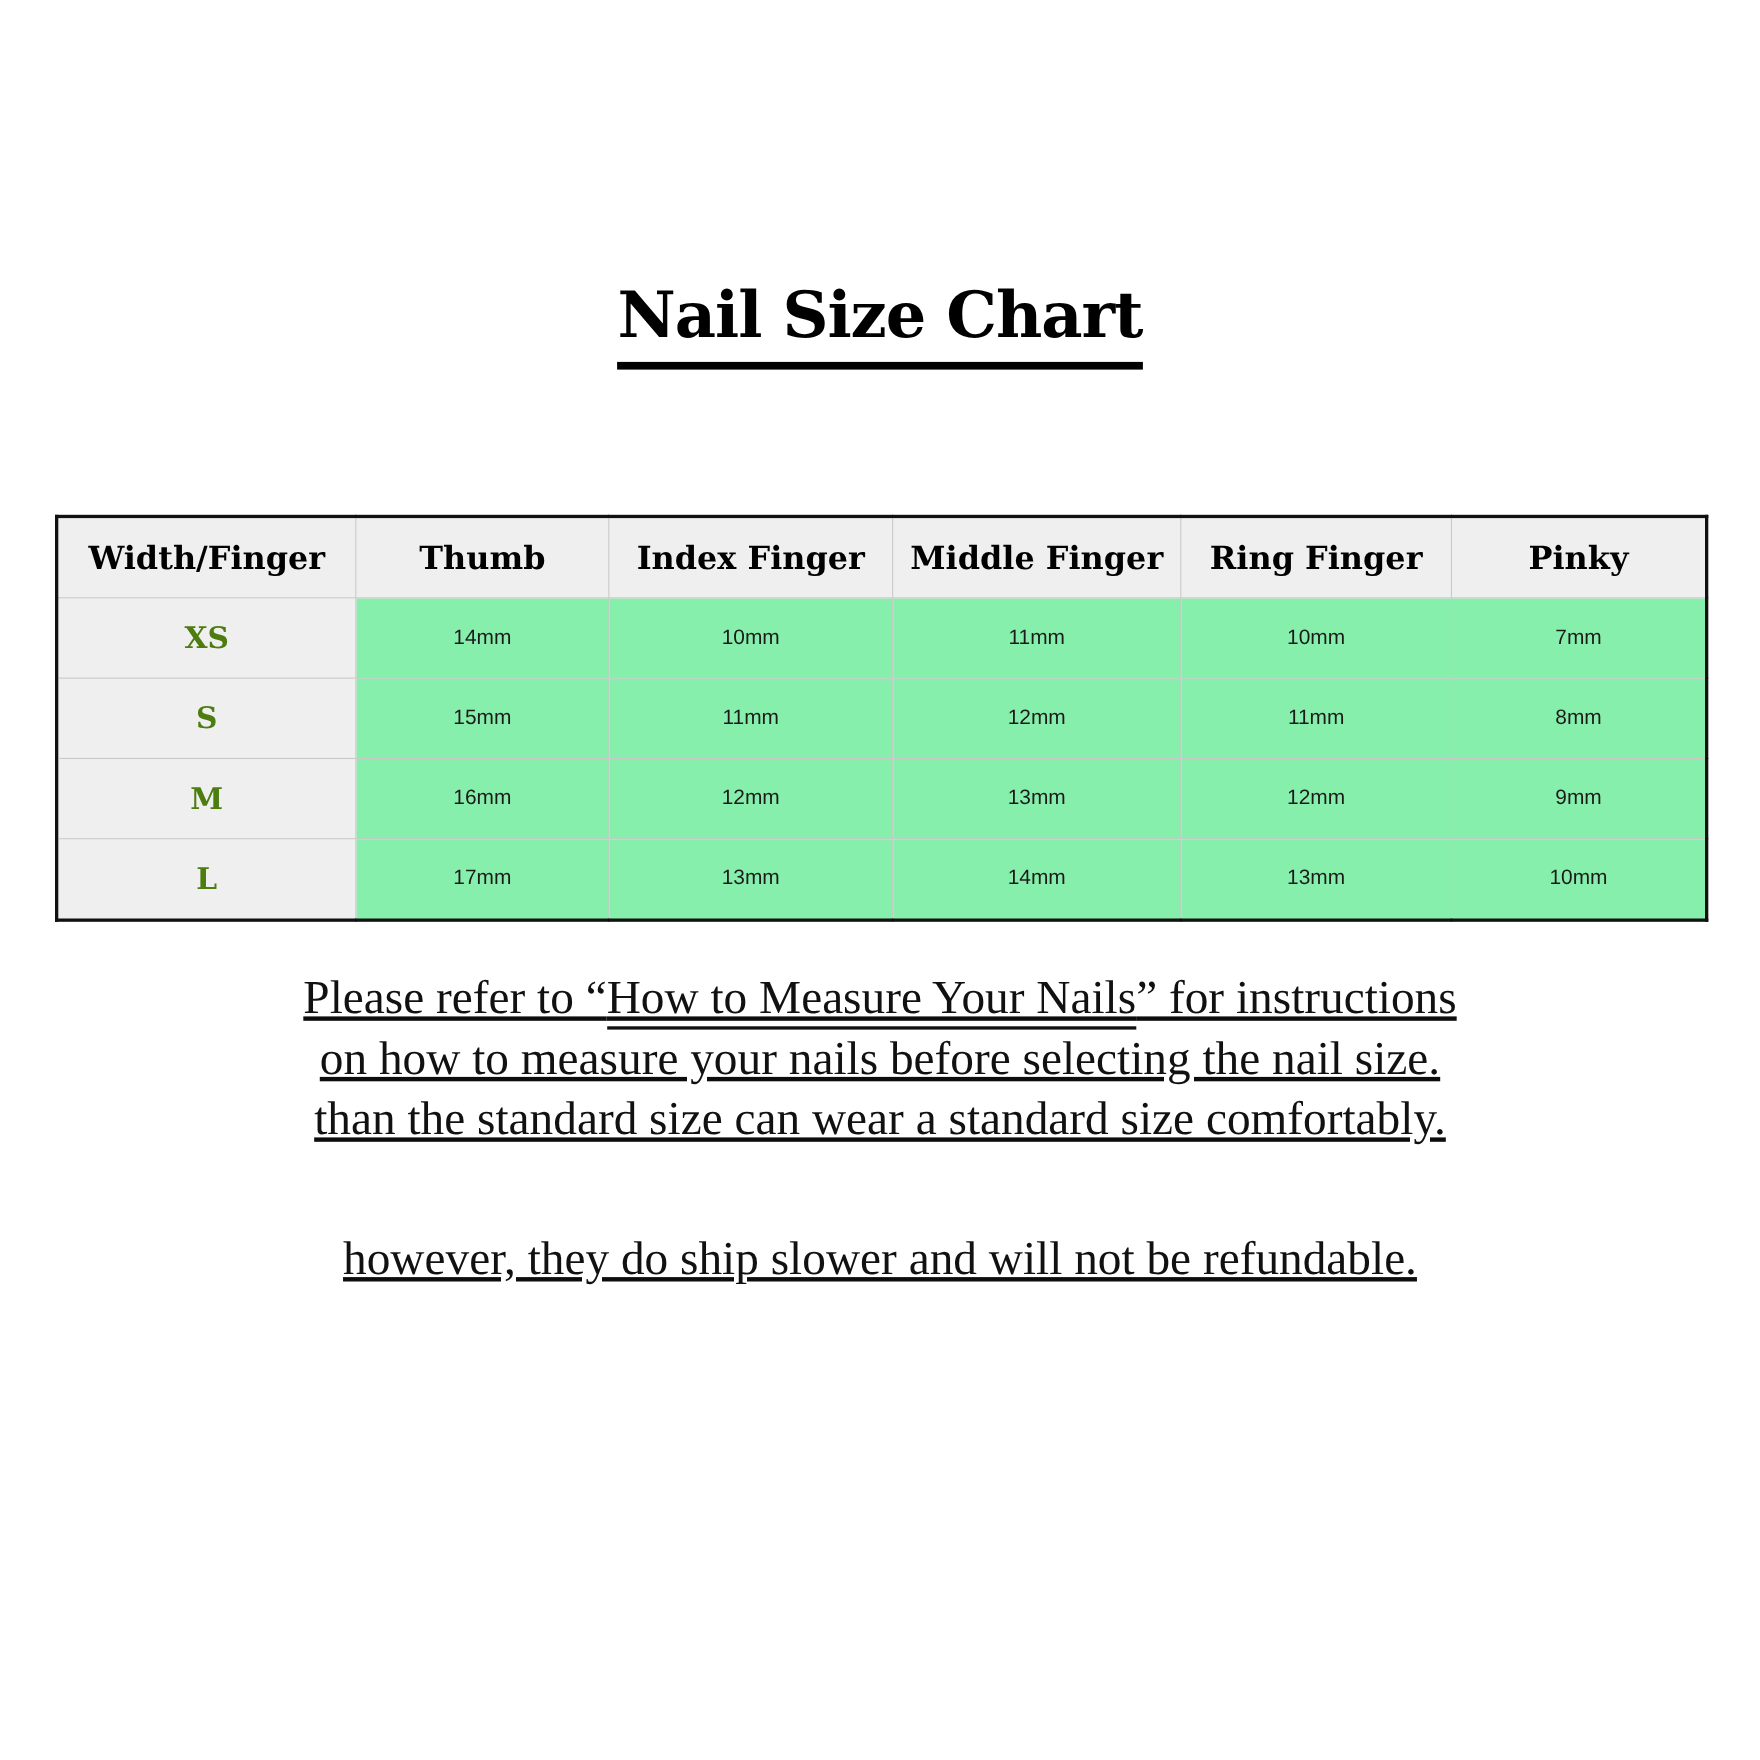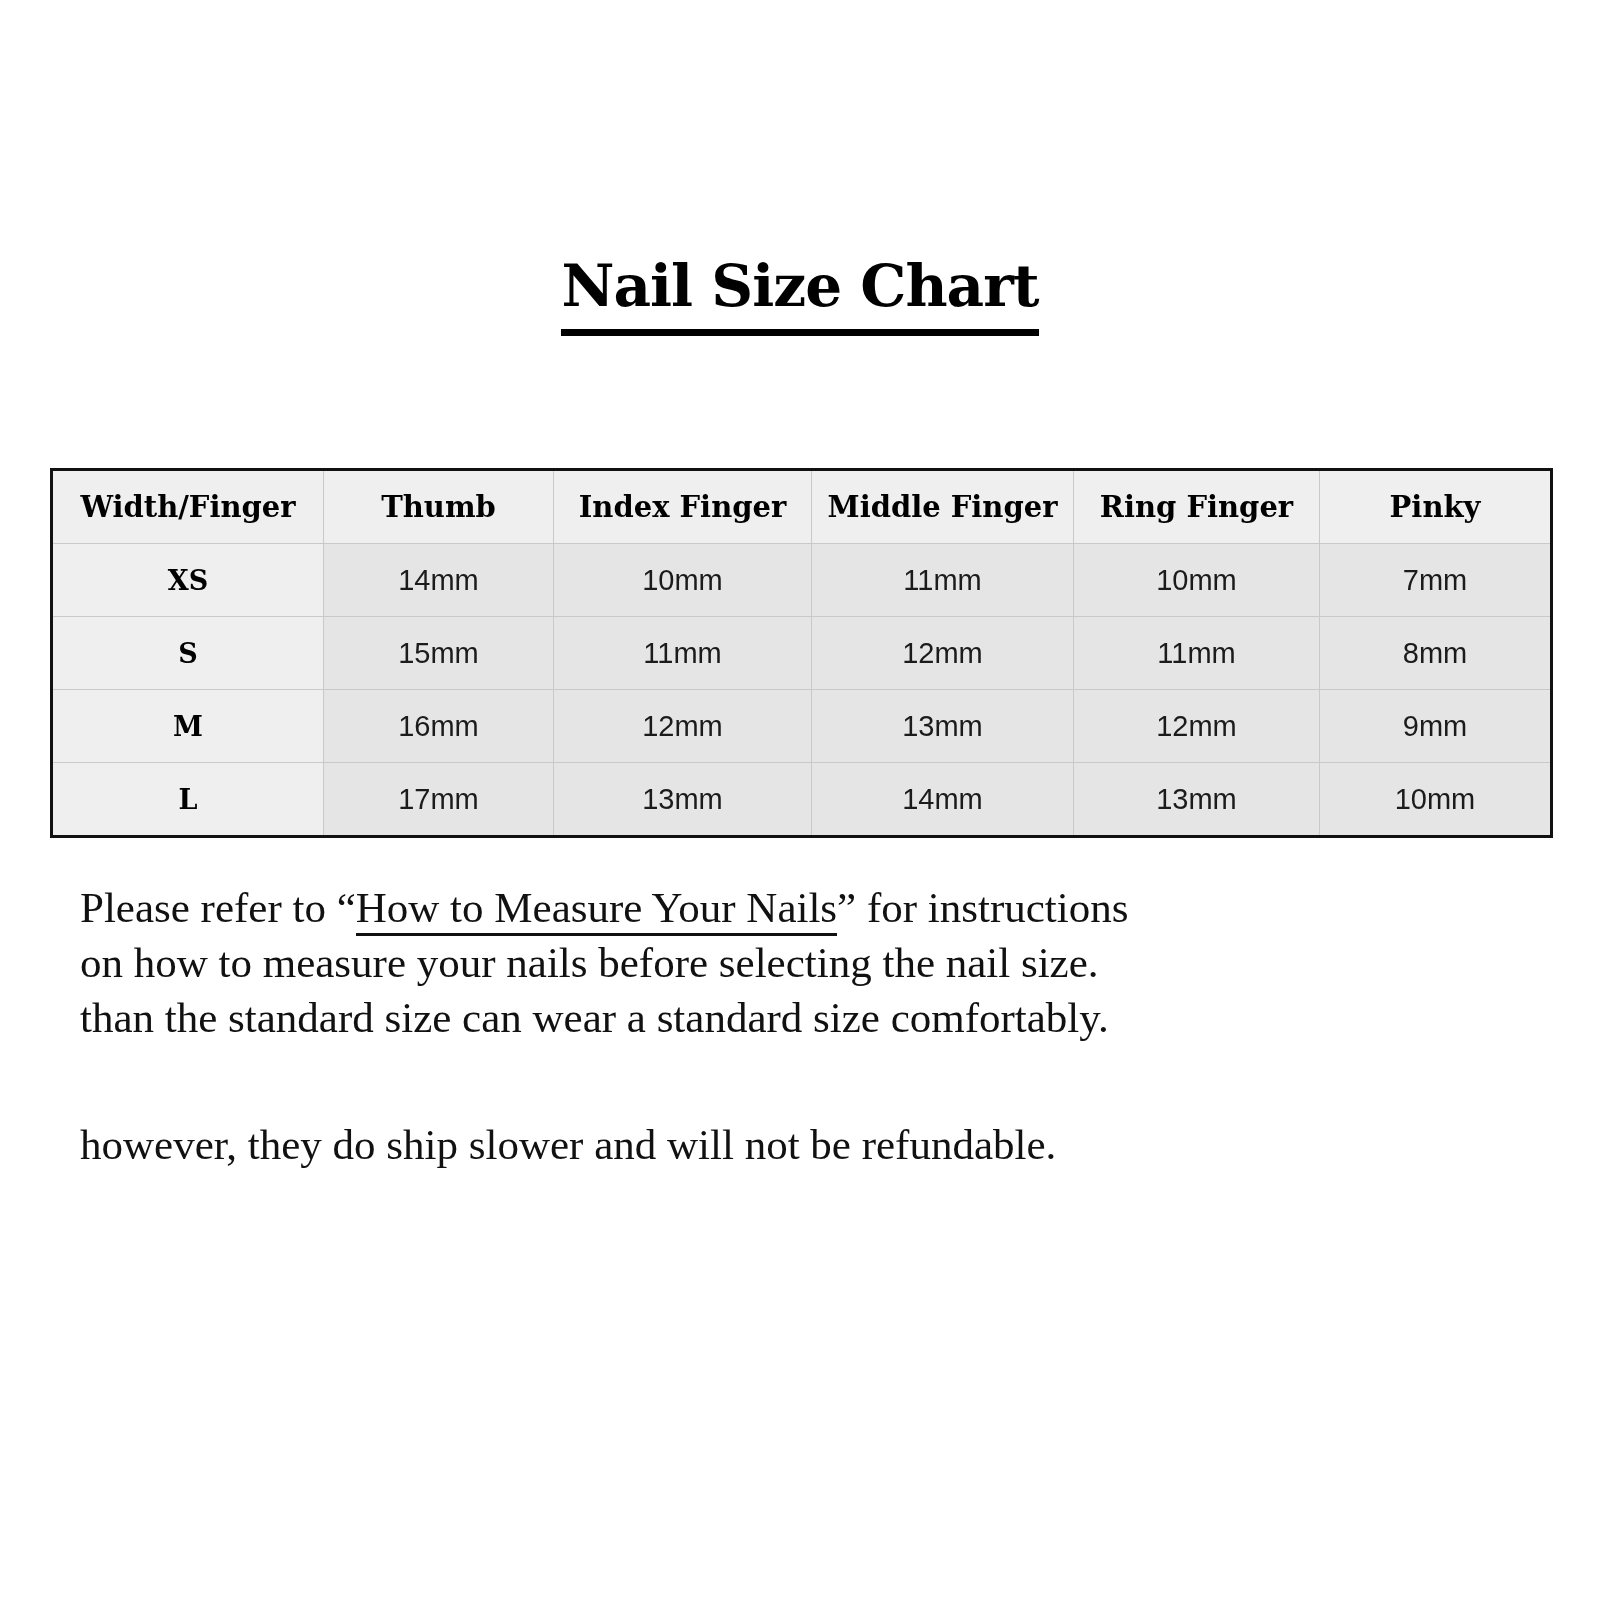--- a/index.html
+++ b/index.html
@@ -64,43 +64,44 @@
     font-weight: 700;
     font-size: 29px;
     color: #000000;
     letter-spacing: 0px;
   }
   table.size-table tbody th.size-label {
     background: #efefef;
     font-family: "DejaVu Serif", serif;
     font-weight: 700;
     font-size: 27px;
-    color: #000000;
+    color: #4d7c0f;
   }
   table.size-table tbody td {
-    background: #e5e5e5;
+    background: #86efac;
     font-family: "Liberation Sans", sans-serif;
     font-weight: 400;
-    font-size: 29px;
+    font-size: 19px;
     color: #1b1b1b;
   }
   col.c0 { width: 272px; }
   col.c1 { width: 230px; }
   col.c2 { width: 258px; }
   col.c3 { width: 262px; }
   col.c4 { width: 246px; }
   col.c5 { width: 232px; }
 
   
   .notes {
     position: absolute;
     left: 80px;
     top: 880px;
     width: 1440px;
-    text-align: left;
+    text-align: center;
+    text-decoration: underline;
   }
   .note-block {
     font-family: "Liberation Serif", serif;
     font-size: 43px;
     line-height: 1.28;
     color: #111111;
   }
   .note-block .line { display: block; }
   .underlined {
     border-bottom: 3px solid #111111;

